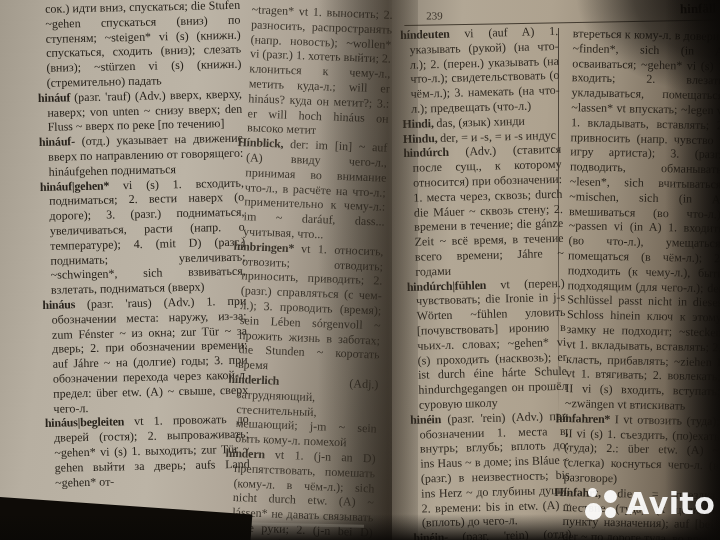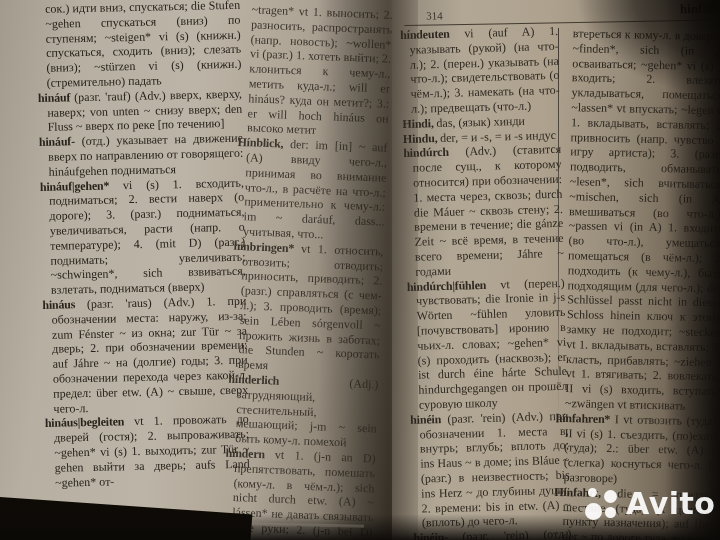--- a/index.html
+++ b/index.html
@@ -58,21 +58,21 @@
 </style>
 </head>
 <body>
 
 <div class="photo">
 
   <div class="page-left"></div>
   <div class="page-right"></div>
 
   <div class="right-header">
-    <span class="page-number">314</span>
+    <span class="page-number">239</span>
     <span class="guide-word">hinfäll</span>
   </div>
 
   <div class="col left-col1">
       <p class="entry cont"><span>сок.) идти вниз, спускаться; die Stufen ~gehen спускаться (вниз) по ступеням; ~steigen* vi (s) (книжн.) спускаться, сходить (вниз); слезать (вниз); ~stürzen vi (s) (книжн.) (стремительно) падать</span></p>
       <p class="entry"><b class="hw">hináuf </b><span>(разг. 'rauf) (Adv.) вверх, кверху, наверх; von unten ~ снизу вверх; den Fluss ~ вверх по реке [по течению]</span></p>
       <p class="entry"><b class="hw">hináuf- </b><span>(отд.) указывает на движение вверх по направлению от говорящего: hináufgehen подниматься</span></p>
       <p class="entry"><b class="hw">hináuf|gehen* </b><span>vi (s) 1. всходить, подниматься; 2. вести наверх (о дороге); 3. (разг.) подниматься, увеличиваться, расти (напр. о температуре); 4. (mit D) (разг.) поднимать; увеличивать; ~schwingen*, sich взвиваться, взлетать, подниматься (вверх)</span></p>
       <p class="entry"><b class="hw">hináus </b><span>(разг. 'raus) (Adv.) 1. при обозначении места: наружу, из-за; zum Fénster ~ из окна; zur Tür ~ за дверь; 2. при обозначении времени: auf Jáhre ~ на (долгие) годы; 3. при обозначении перехода через какой-л. предел: über etw. (A) ~ свыше, сверх чего-л.</span></p>
       <p class="entry"><b class="hw">hináus|begleiten </b><span>vt 1. провожать до дверей (гостя); 2. выпроваживать; ~gehen* vi (s) 1. выходить; zur Tür ~ gehen выйти за дверь; aufs Land ~gehen* от-</span></p>

